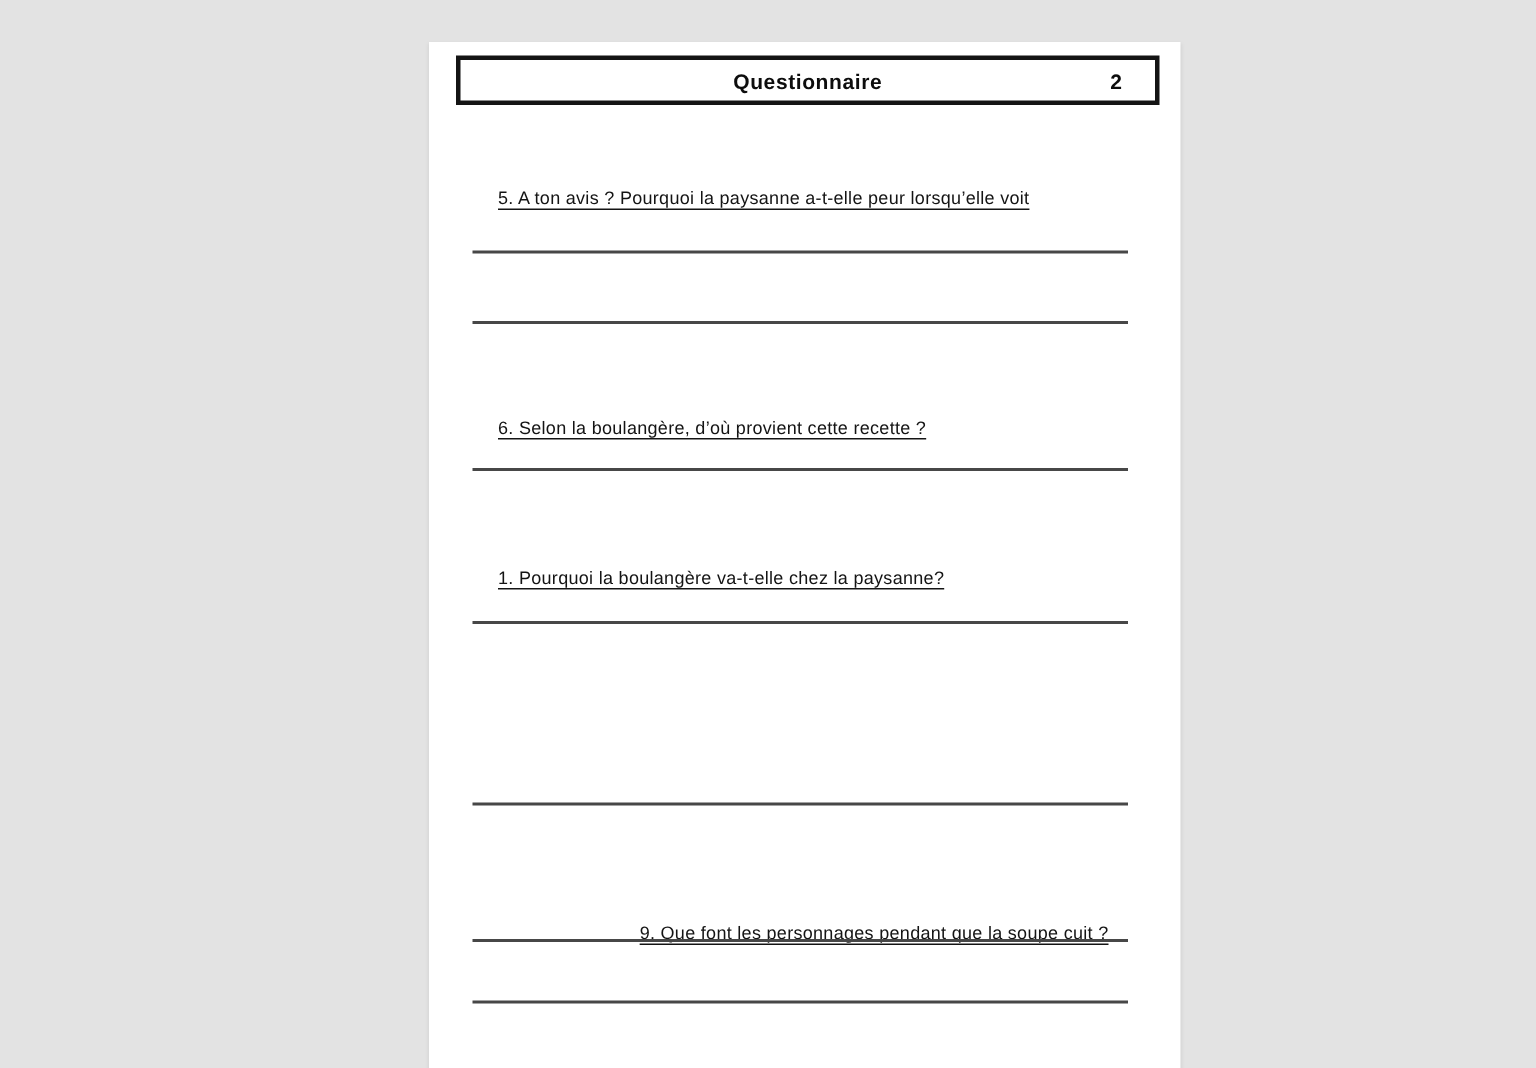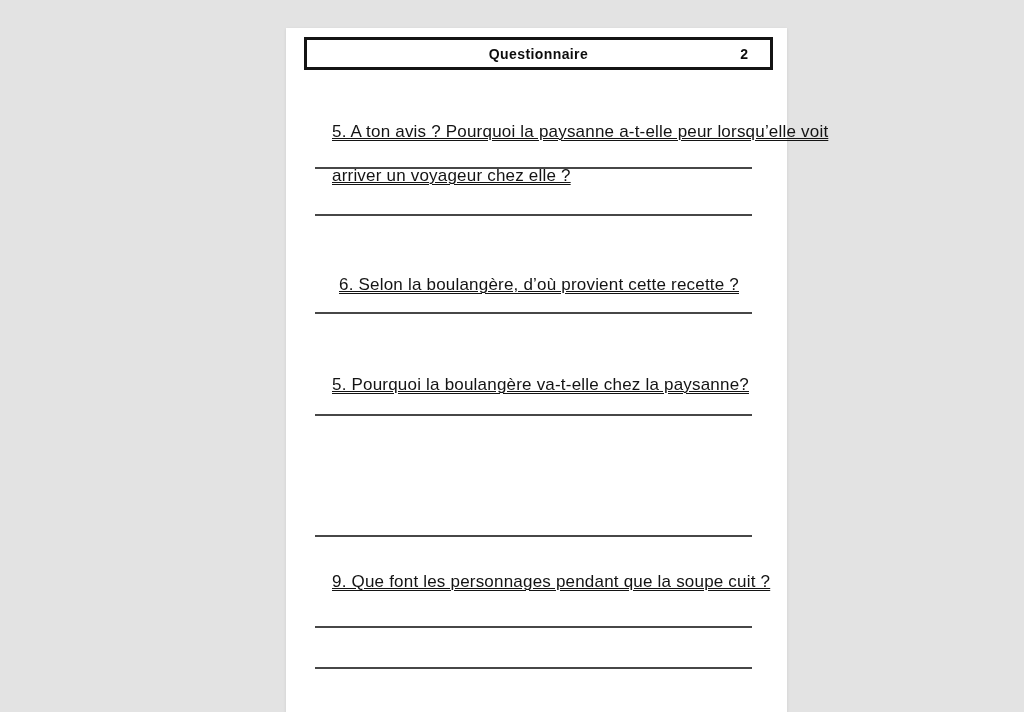--- a/index.html
+++ b/index.html
@@ -41,78 +41,76 @@
     right: 10px; top: 0; bottom: 0;
     display: flex; align-items: center;
     font-size: 14px; font-weight: bold;
     color: #0d0d0d;
   }
   .question {
     position: absolute;
     left: 29px;
     width: 448px;
     padding-left: 5px;
-    font-size: 17px;
+    font-size: 12px;
     line-height: 20px;
     letter-spacing: 0.2px;
     color: #141414;
-    text-decoration: underline;
   }
   .qline {
     white-space: nowrap;
     text-decoration: underline;
     text-decoration-thickness: 1px;
     text-underline-offset: 3px;
   }
   .answer-line {
     position: absolute;
     left: 29px;
     width: 437px;
     height: 0;
     border-top: 2px solid #474747;
   }
   
   .q5   { top: 70px; }
   .q5a1 { top: 139px; }
   .q5a2 { top: 186px; }
-  .q6   { top: 223px; text-align: right; }
+  .q6   { top: 223px; }
   .q6a1 { top: 284px; }
   .q7   { top: 323px; }
   .q7a1 { top: 386px; }
   .q8   { top: 433px; }
   .q8a1 { top: 507px; }
-  .q9   { top: 520px; }
+  .q9   { top: 560px; text-align: right; }
   .q9a1 { top: 598px; }
   .q9a2 { top: 639px; }
 </style>
 </head>
 <body>
 
 <div class="stage">
   <div class="page">
 
     <div class="header-box">
       <span class="header-title">Questionnaire</span>
       <span class="header-page-num">2</span>
     </div>
 
     <div class="question q5">
       <div class="qline">5. A ton avis ? Pourquoi la paysanne a-t-elle peur lorsqu’elle voit</div>
-      <div class="qline">arriver un voyageur chez elle ?</div>
     </div>
     <div class="answer-line q5a1"></div>
     <div class="answer-line q5a2"></div>
 
     <div class="question q6">
       <div class="qline">6. Selon la boulangère, d’où provient cette recette ?</div>
     </div>
     <div class="answer-line q6a1"></div>
 
     <div class="question q7">
-      <div class="qline">5. Pourquoi la boulangère va-t-elle chez la paysanne?</div>
+      <div class="qline">1. Pourquoi la boulangère va-t-elle chez la paysanne?</div>
     </div>
     <div class="answer-line q7a1"></div>
 
     <div class="question q8">
     </div>
     <div class="answer-line q8a1"></div>
 
     <div class="question q9">
       <div class="qline">9. Que font les personnages pendant que la soupe cuit ?</div>
     </div>

